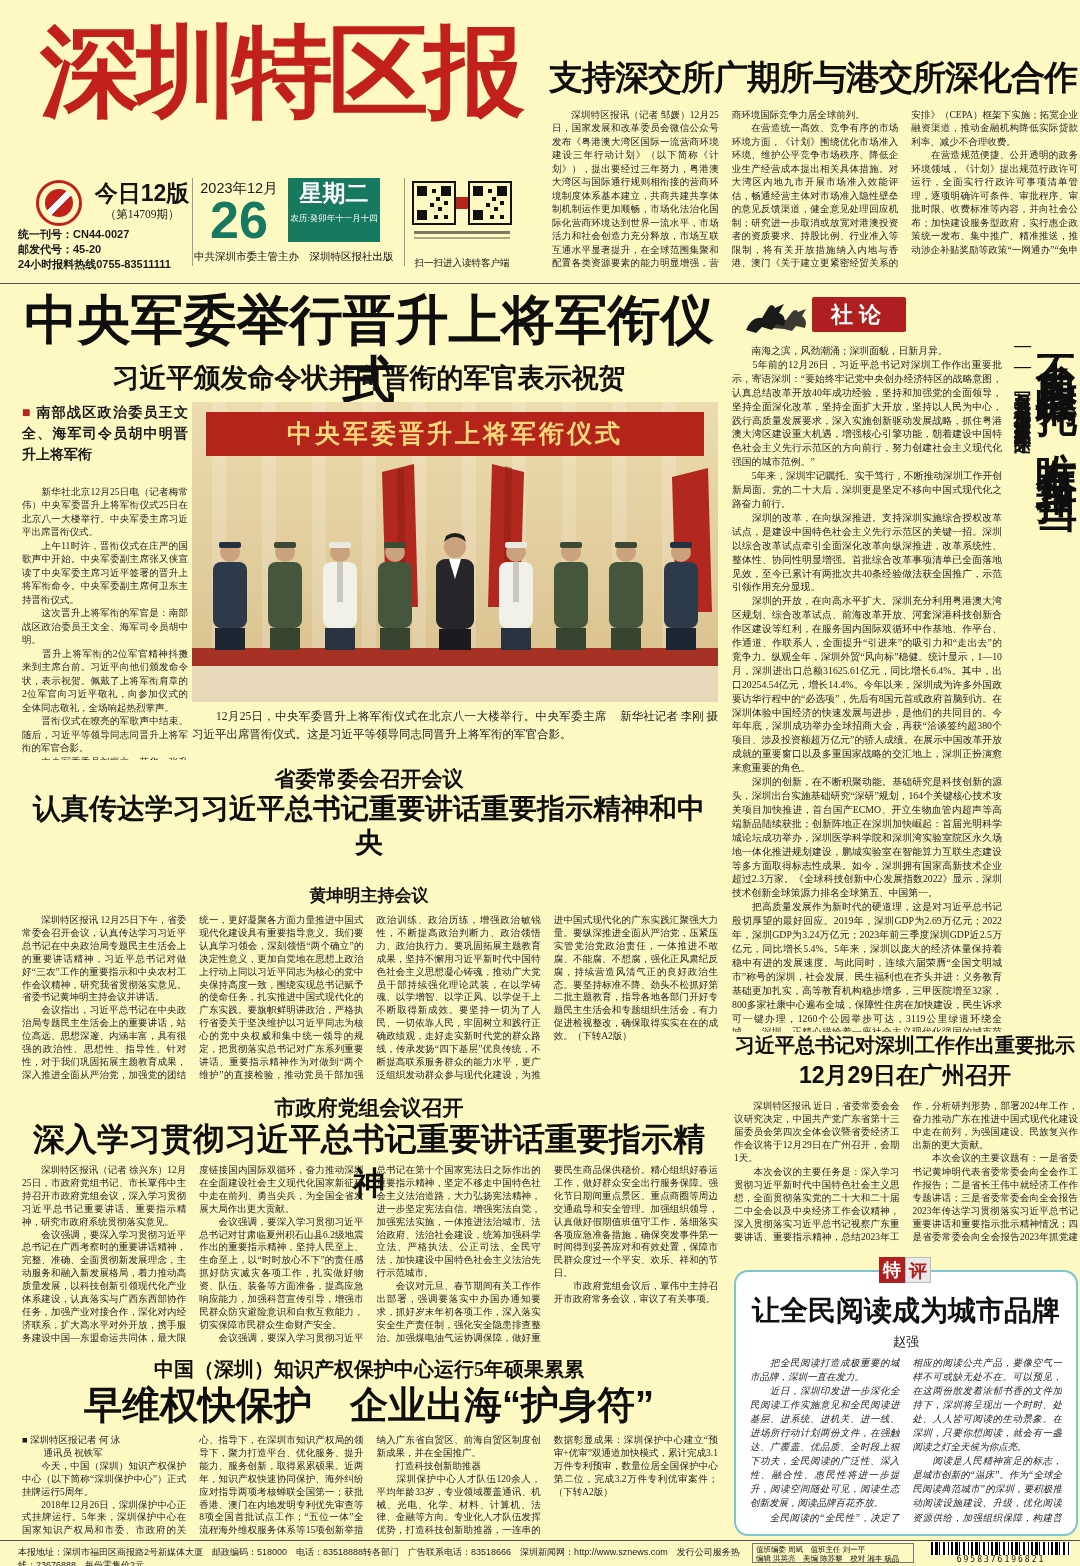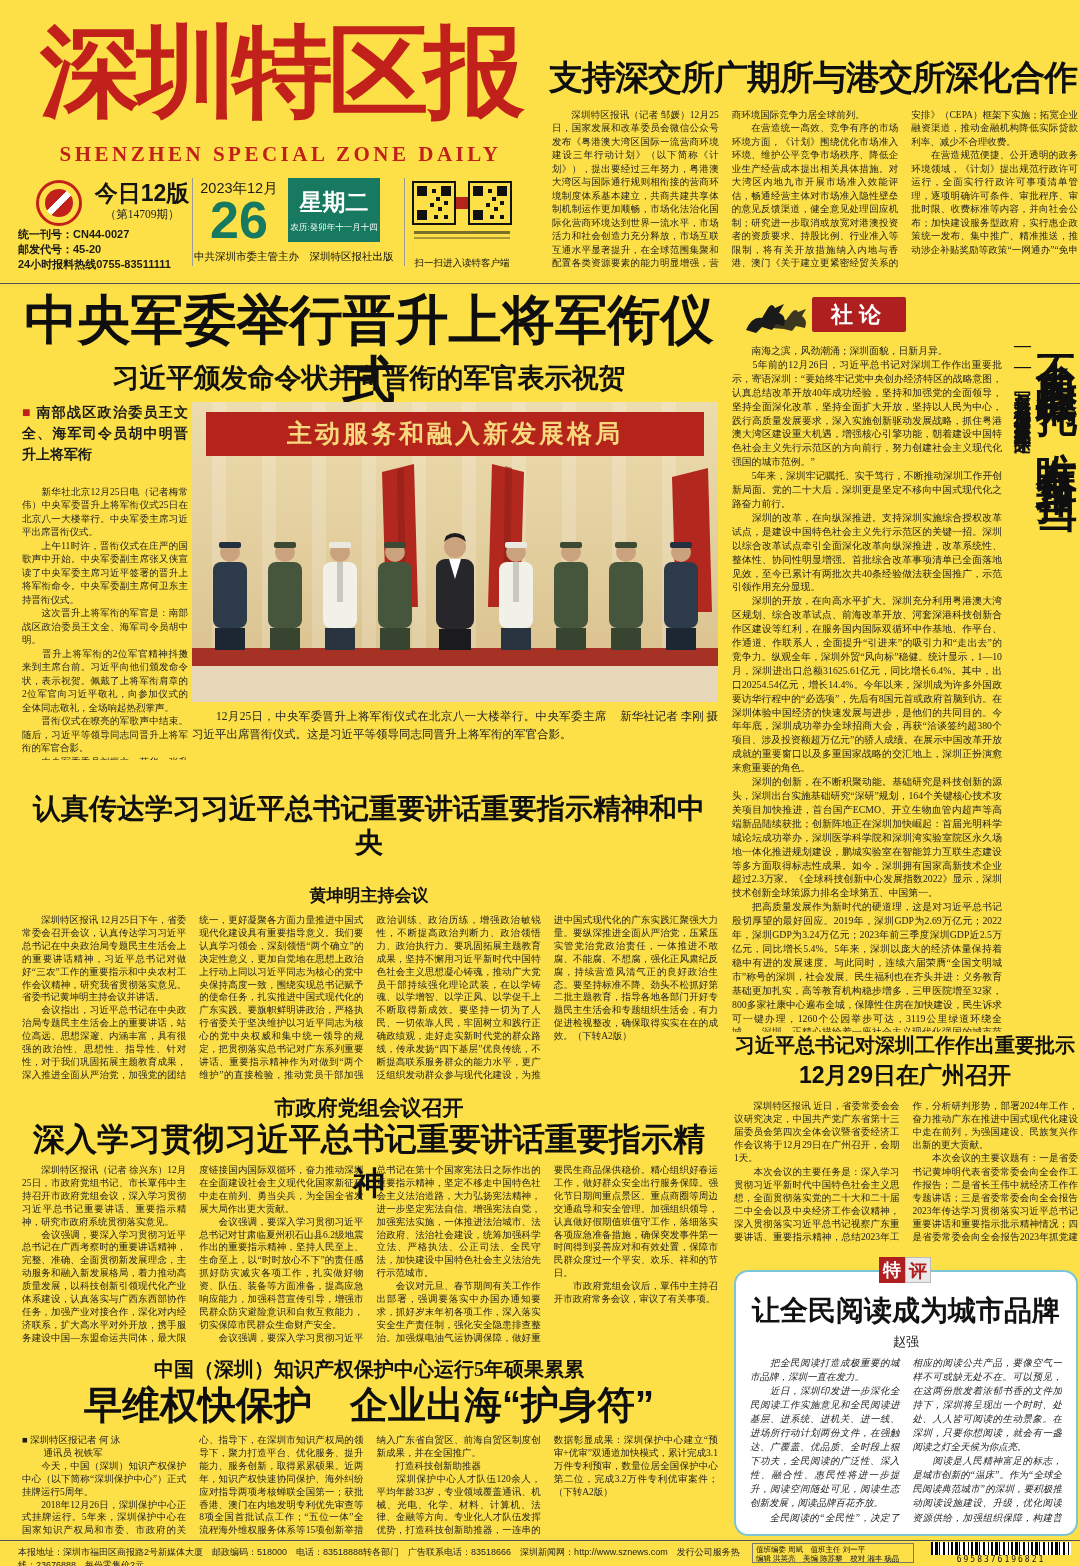--- a/index.html
+++ b/index.html
@@ -1,16 +1,16 @@
 <!DOCTYPE html>
 <html><head>
 <meta charset="utf-8">
 <style>
   html,body{margin:0;padding:0;background:#e8e8e8;}
-  .page{position:relative;width:1080px;height:1566px;background:#fde047;margin:0 auto;overflow:hidden;
+  .page{position:relative;width:1080px;height:1566px;background:#fef9c3;margin:0 auto;overflow:hidden;
         font-family:"Liberation Serif","DejaVu Serif",serif;color:#1c1c1c;}
   .abs{position:absolute;}
   .sf{font-family:"Liberation Serif","DejaVu Serif",serif;}
   .hl{font-family:"Liberation Sans","DejaVu Sans",sans-serif;font-weight:900;color:#0f0f0f;}
   .red{color:#c2201a;}
   .body-text{white-space:pre-line;text-align:justify;color:#1d1d1d;overflow:hidden;
              font-family:"Liberation Serif","DejaVu Serif",serif;}
   .cols2{column-count:2;column-gap:13px;}
   .cols3{column-count:3;column-gap:13px;}
   .cols4{column-count:4;column-gap:13px;}
@@ -29,21 +29,21 @@
            font-family:"Liberation Sans","DejaVu Sans",sans-serif;color:#141414;}
   .issue{left:88px;top:207px;width:108px;font-size:11.5px;text-align:center;color:#222;}
   .pubinfo{left:18px;top:227px;width:182px;font-size:11px;line-height:1.35;font-weight:600;
            white-space:pre-line;font-family:"Liberation Sans","DejaVu Sans",sans-serif;color:#1a1a1a;}
   .vdiv{width:1px;background:#9a9a9a;}
   .date-ym{left:196px;top:179px;width:86px;font-size:14.5px;font-weight:400;text-align:center;
            font-family:"Liberation Sans","DejaVu Sans",sans-serif;}
   .date-day{left:196px;top:193px;width:86px;font-size:52px;line-height:1.05;font-weight:900;
             color:#17795f;text-align:center;font-family:"Liberation Sans","DejaVu Sans",sans-serif;}
   .green-box{left:288px;top:178px;width:92px;height:64px;background:#17795f;color:#fff;
-             display:flex;flex-direction:column;align-items:center;justify-content:center;}
+             display:flex;flex-direction:column;align-items:center;}
   .weekday{font-size:23px;font-weight:900;font-family:"Liberation Sans","DejaVu Sans",sans-serif;}
   .lunar{font-size:8.5px;margin-top:4px;}
   .publisher{left:194px;top:250px;width:212px;font-size:10.5px;color:#111;}
   .qr{left:412px;top:177px;width:100px;height:78px;}
   .qr-cap{left:404px;top:257px;width:116px;font-size:9.5px;text-align:center;color:#111;}
 
   
   .tr-kicker{left:553px;top:28px;width:524px;font-size:21px;font-weight:700;text-align:center;color:#111;}
   .tr-headline{left:548px;top:55px;width:530px;font-size:34px;letter-spacing:-1px;text-align:center;}
   .tr-body{left:552px;top:109px;width:526px;height:170px;font-size:9.5px;line-height:1.42;}
@@ -119,21 +119,20 @@
      #000 12px 14px,#fff 14px 17px,#000 17px 18px,#fff 18px 20px);}
   .barcode-digits{font-size:8px;letter-spacing:2px;color:#111;
                   font-family:"DejaVu Sans Mono","Liberation Mono",monospace;}
 </style>
 </head>
 <body>
 
 <div class="page">
 
   <div class="abs mast-title">深圳特区报</div>
-  <div class="abs mast-en">SHENZHEN SPECIAL ZONE DAILY</div>
 
   <div class="abs logo">
       <div class="logo-inner"></div>
     </div>
   <div class="abs edition">今日12版</div>
   <div class="abs issue">（第14709期）</div>
   <div class="abs pubinfo">统一刊号：CN44-0027
 邮发代号：45-20
 24小时报料热线0755-83511111</div>
 
@@ -200,21 +199,21 @@
     <span class="red">■</span><span> 南部战区政治委员王文全、海军司令员胡中明晋升上将军衔</span>
   </div>
   <div class="abs mil-body body-text">　　新华社北京12月25日电（记者梅常伟）中央军委晋升上将军衔仪式25日在北京八一大楼举行。中央军委主席习近平出席晋衔仪式。
 　　上午11时许，晋衔仪式在庄严的国歌声中开始。中央军委副主席张又侠宣读了中央军委主席习近平签署的晋升上将军衔命令。中央军委副主席何卫东主持晋衔仪式。
 　　这次晋升上将军衔的军官是：南部战区政治委员王文全、海军司令员胡中明。
 　　晋升上将军衔的2位军官精神抖擞来到主席台前。习近平向他们颁发命令状，表示祝贺。佩戴了上将军衔肩章的2位军官向习近平敬礼，向参加仪式的全体同志敬礼，全场响起热烈掌声。
 　　晋衔仪式在嘹亮的军歌声中结束。随后，习近平等领导同志同晋升上将军衔的军官合影。
 　　中央军委委员刘振立、苗华、张升民，军委机关各部门、军队驻京有关单位主要负责同志等参加晋衔仪式。</div>
 
   <div class="abs photo">
-    <div class="photo-banner">主动服务和融入新发展格局</div>
+    <div class="photo-banner">中央军委晋升上将军衔仪式</div>
     <svg width="526" height="300" viewBox="0 0 526 300">
       <defs>
         <linearGradient id="curt" x1="0" y1="0" x2="0" y2="1">
           <stop offset="0" stop-color="#ecdcae"></stop>
             <stop offset="1" stop-color="#d8bf8c"></stop>
         </linearGradient>
       </defs>
       <rect width="526" height="300" fill="url(#curt)"></rect>
       <g fill="#fff" opacity="0.18">
         <rect x="20" y="0" width="14" height="250"></rect>
@@ -320,20 +319,21 @@
 　　5年前的12月26日，习近平总书记对深圳工作作出重要批示，寄语深圳：“要始终牢记党中央创办经济特区的战略意图，认真总结改革开放40年成功经验，坚持和加强党的全面领导，坚持全面深化改革，坚持全面扩大开放，坚持以人民为中心，践行高质量发展要求，深入实施创新驱动发展战略，抓住粤港澳大湾区建设重大机遇，增强核心引擎功能，朝着建设中国特色社会主义先行示范区的方向前行，努力创建社会主义现代化强国的城市范例。”
 　　5年来，深圳牢记嘱托、实干笃行，不断推动深圳工作开创新局面。党的二十大后，深圳更是坚定不移向中国式现代化之路奋力前行。
 　　深圳的改革，在向纵深推进。支持深圳实施综合授权改革试点，是建设中国特色社会主义先行示范区的关键一招。深圳以综合改革试点牵引全面深化改革向纵深推进，改革系统性、整体性、协同性明显增强。首批综合改革事项清单已全面落地见效，至今已累计有两批次共40条经验做法获全国推广，示范引领作用充分显现。
 　　深圳的开放，在向高水平扩大。深圳充分利用粤港澳大湾区规划、综合改革试点、前海改革开放、河套深港科技创新合作区建设等红利，在服务国内国际双循环中作基地、作平台、作通道、作联系人，全面提升“引进来”的吸引力和“走出去”的竞争力。纵观全年，深圳外贸“风向标”稳健。统计显示，1—10月，深圳进出口总额31625.61亿元，同比增长6.4%。其中，出口20254.54亿元，增长14.4%。今年以来，深圳成为许多外国政要访华行程中的“必选项”，先后有8国元首或政府首脑到访。在深圳体验中国经济的快速发展与进步，是他们的共同目的。今年年底，深圳成功举办全球招商大会，再获“洽谈签约超380个项目、涉及投资额超万亿元”的骄人成绩。在展示中国改革开放成就的重要窗口以及多重国家战略的交汇地上，深圳正扮演愈来愈重要的角色。
 　　深圳的创新，在不断积聚动能。基础研究是科技创新的源头，深圳出台实施基础研究“深研”规划，164个关键核心技术攻关项目加快推进，首台国产ECMO、开立生物血管内超声等高端新品陆续获批；创新阵地正在深圳加快崛起：首届光明科学城论坛成功举办，深圳医学科学院和深圳湾实验室院区永久场地一体化推进规划建设，鹏城实验室在智能算力互联生态建设等多方面取得标志性成果。如今，深圳拥有国家高新技术企业超过2.3万家。《全球科技创新中心发展指数2022》显示，深圳技术创新全球策源力排名全球第五、中国第一。
 　　把高质量发展作为新时代的硬道理，这是对习近平总书记殷切厚望的最好回应。2019年，深圳GDP为2.69万亿元；2022年，深圳GDP为3.24万亿元；2023年前三季度深圳GDP近2.5万亿元，同比增长5.4%。5年来，深圳以庞大的经济体量保持着稳中有进的发展速度。与此同时，连续六届荣膺“全国文明城市”称号的深圳，社会发展、民生福利也在齐头并进：义务教育基础更加扎实，高等教育机构稳步增多，三甲医院增至32家，800多家社康中心遍布全城，保障性住房在加快建设，民生诉求可一键办理，1260个公园举步可达，3119公里绿道环绕全城……深圳，正精心描绘着一座社会主义现代化强国的城市范例。
 　　肩负改革开放使命而生，得中国改革开放风气之先，沿着习近平总书记指引的方向，勇担国家赋予的重大战略使命……1800余个日日夜夜，深圳牢记嘱托、感恩奋进，奋力书写着高质量发展“先行示范”答卷，向世界充分展示中国改革开放的磅礴伟力和中国特色社会主义的光明前景！</div>
   <div class="abs ed-sub-v sf">——写在习近平总书记对深圳工作作出重要批示五周年之际</div>
   <div class="abs ed-hl-v hl">不负殷殷嘱托　唯有奋斗担当</div>
 
+  <div class="abs prov-kicker sf">省委常委会召开会议</div>
   <div class="abs prov-hl hl" style="top:792px;">认真传达学习习近平总书记重要讲话重要指示精神和中央</div>
   <div class="abs prov-byline sf">黄坤明主持会议</div>
   <div class="abs prov-body body-text cols4">　　深圳特区报讯 12月25日下午，省委常委会召开会议，认真传达学习习近平总书记在中央政治局专题民主生活会上的重要讲话精神，习近平总书记对做好“三农”工作的重要指示和中央农村工作会议精神，研究我省贯彻落实意见。省委书记黄坤明主持会议并讲话。
 　　会议指出，习近平总书记在中央政治局专题民主生活会上的重要讲话，站位高远、思想深邃、内涵丰富，具有很强的政治性、思想性、指导性、针对性，对于我们巩固拓展主题教育成果，深入推进全面从严治党，加强党的团结统一，更好凝聚各方面力量推进中国式现代化建设具有重要指导意义。我们要认真学习领会，深刻领悟“两个确立”的决定性意义，更加自觉地在思想上政治上行动上同以习近平同志为核心的党中央保持高度一致，围绕实现总书记赋予的使命任务，扎实推进中国式现代化的广东实践。要旗帜鲜明讲政治，严格执行省委关于坚决维护以习近平同志为核心的党中央权威和集中统一领导的规定，把贯彻落实总书记对广东系列重要讲话、重要指示精神作为对做到“两个维护”的直接检验，推动党员干部加强政治训练、政治历练，增强政治敏锐性，不断提高政治判断力、政治领悟力、政治执行力。要巩固拓展主题教育成果，坚持不懈用习近平新时代中国特色社会主义思想凝心铸魂，推动广大党员干部持续强化理论武装，在以学铸魂、以学增智、以学正风、以学促干上不断取得新成效。要坚持一切为了人民、一切依靠人民，牢固树立和践行正确政绩观，走好走实新时代党的群众路线，传承发扬“四下基层”优良传统，不断提高联系服务群众的能力水平，更广泛组织发动群众参与现代化建设，为推进中国式现代化的广东实践汇聚强大力量。要纵深推进全面从严治党，压紧压实管党治党政治责任，一体推进不敢腐、不能腐、不想腐，强化正风肃纪反腐，持续营造风清气正的良好政治生态。要坚持标准不降、劲头不松抓好第二批主题教育，指导各地各部门开好专题民主生活会和专题组织生活会，有力促进检视整改，确保取得实实在在的成效。（下转A2版）</div>
 
   <div class="abs cg-kicker sf">市政府党组会议召开</div>
   <div class="abs cg-headline hl">深入学习贯彻习近平总书记重要讲话重要指示精神</div>
   <div class="abs cg-body body-text cols4">　　深圳特区报讯（记者 徐兴东）12月25日，市政府党组书记、市长覃伟中主持召开市政府党组会议，深入学习贯彻习近平总书记重要讲话、重要指示精神，研究市政府系统贯彻落实意见。
 　　会议强调，要深入学习贯彻习近平总书记在广西考察时的重要讲话精神，完整、准确、全面贯彻新发展理念，主动服务和融入新发展格局，着力推动高质量发展，以科技创新引领现代化产业体系建设，认真落实与广西东西部协作任务，加强产业对接合作，深化对内经济联系，扩大高水平对外开放，携手服务建设中国—东盟命运共同体，最大限度链接国内国际双循环，奋力推动深圳在全面建设社会主义现代化国家新征程中走在前列、勇当尖兵，为全国全省发展大局作出更大贡献。
 　　会议强调，要深入学习贯彻习近平总书记对甘肃临夏州积石山县6.2级地震作出的重要指示精神，坚持人民至上、生命至上，以“时时放心不下”的责任感抓好防灾减灾各项工作，扎实做好物资、队伍、装备等方面准备，提高应急响应能力，加强科普宣传引导，增强市民群众防灾避险意识和自救互救能力，切实保障市民群众生命财产安全。

